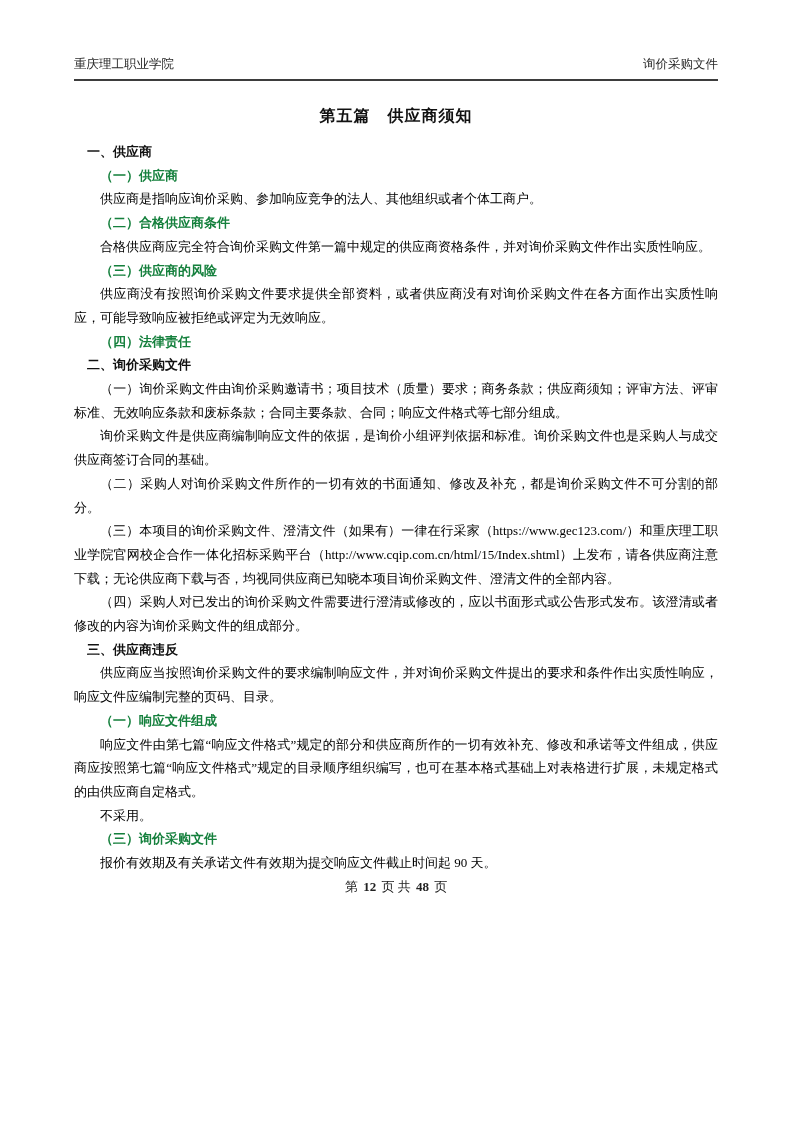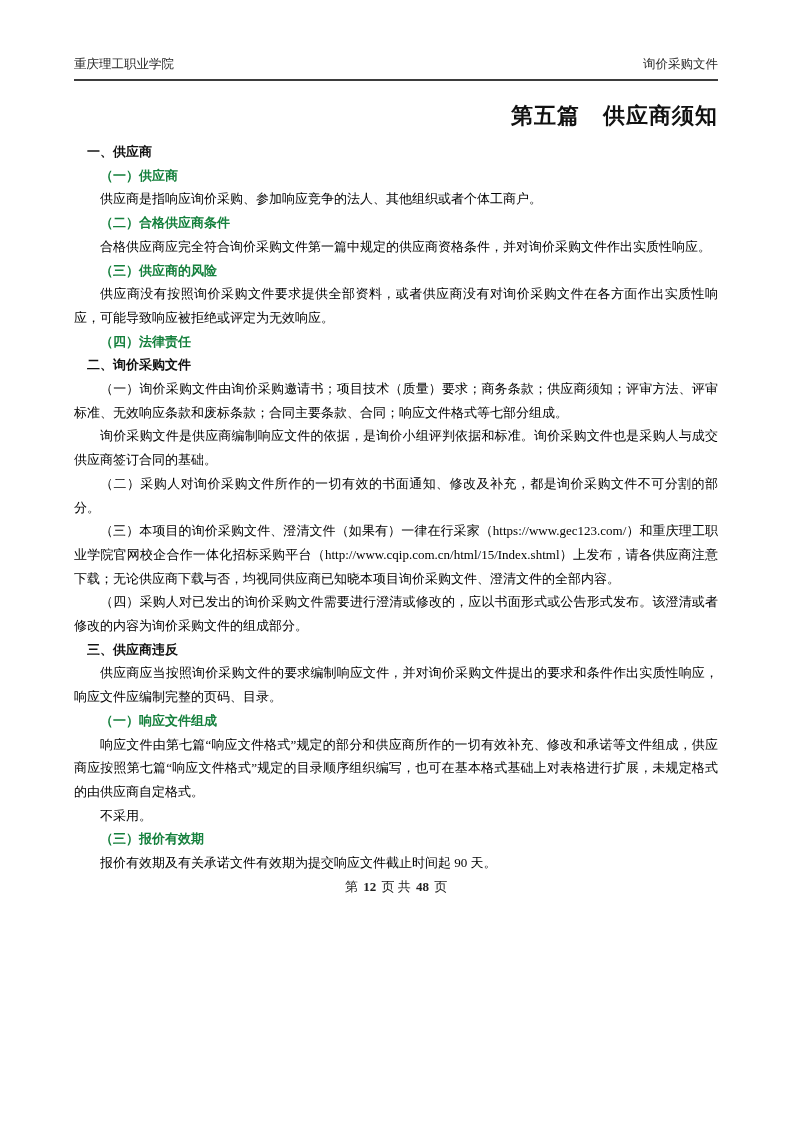--- a/index.html
+++ b/index.html
@@ -26,22 +26,22 @@
     padding-top: 57px;
     padding-bottom: 7px;
     border-bottom: 2px solid #3d3d3d;
     font-size: 12.5px;
     line-height: 15px;
     color: #2a2a2a;
     font-family: "Liberation Serif", serif;
   }
   .doc-title {
     margin: 21px 0 0 0;
-    text-align: right;
-    font-size: 22px;
+    text-align: center;
+    font-size: 16px;
     line-height: 28px;
     font-weight: bold;
     color: #111111;
     font-family: "Liberation Sans", sans-serif;
     letter-spacing: 1px;
   }
   .content {
     margin-top: 10px;
     font-size: 13px;
     line-height: 23.7px;
@@ -102,21 +102,21 @@
     <p class="body">（一）询价采购文件由询价采购邀请书；项目技术（质量）要求；商务条款；供应商须知；评审方法、评审标准、无效响应条款和废标条款；合同主要条款、合同；响应文件格式等七部分组成。</p>
     <p class="body">询价采购文件是供应商编制响应文件的依据，是询价小组评判依据和标准。询价采购文件也是采购人与成交供应商签订合同的基础。</p>
     <p class="body">（二）采购人对询价采购文件所作的一切有效的书面通知、修改及补充，都是询价采购文件不可分割的部分。</p>
     <p class="body">（三）本项目的询价采购文件、澄清文件（如果有）一律在行采家（https://www.gec123.com/）和重庆理工职业学院官网校企合作一体化招标采购平台（http://www.cqip.com.cn/html/15/Index.shtml）上发布，请各供应商注意下载；无论供应商下载与否，均视同供应商已知晓本项目询价采购文件、澄清文件的全部内容。</p>
     <p class="body">（四）采购人对已发出的询价采购文件需要进行澄清或修改的，应以书面形式或公告形式发布。该澄清或者修改的内容为询价采购文件的组成部分。</p>
     <p class="h2">三、供应商违反</p>
     <p class="body">供应商应当按照询价采购文件的要求编制响应文件，并对询价采购文件提出的要求和条件作出实质性响应，响应文件应编制完整的页码、目录。</p>
     <p class="sub">（一）响应文件组成</p>
     <p class="body">响应文件由第七篇“响应文件格式”规定的部分和供应商所作的一切有效补充、修改和承诺等文件组成，供应商应按照第七篇“响应文件格式”规定的目录顺序组织编写，也可在基本格式基础上对表格进行扩展，未规定格式的由供应商自定格式。</p>
     <p class="body">不采用。</p>
-    <p class="sub">（三）报价有效期</p>
+    <p class="sub">（三）询价采购文件</p>
     <p class="body">报价有效期及有关承诺文件有效期为提交响应文件截止时间起 90 天。</p>
   </main>
 
   <div class="footer">
     <span>第</span>
     <span class="num">12</span>
     <span>页 共</span>
     <span class="num">48</span>
     <span>页</span>
   </div>

